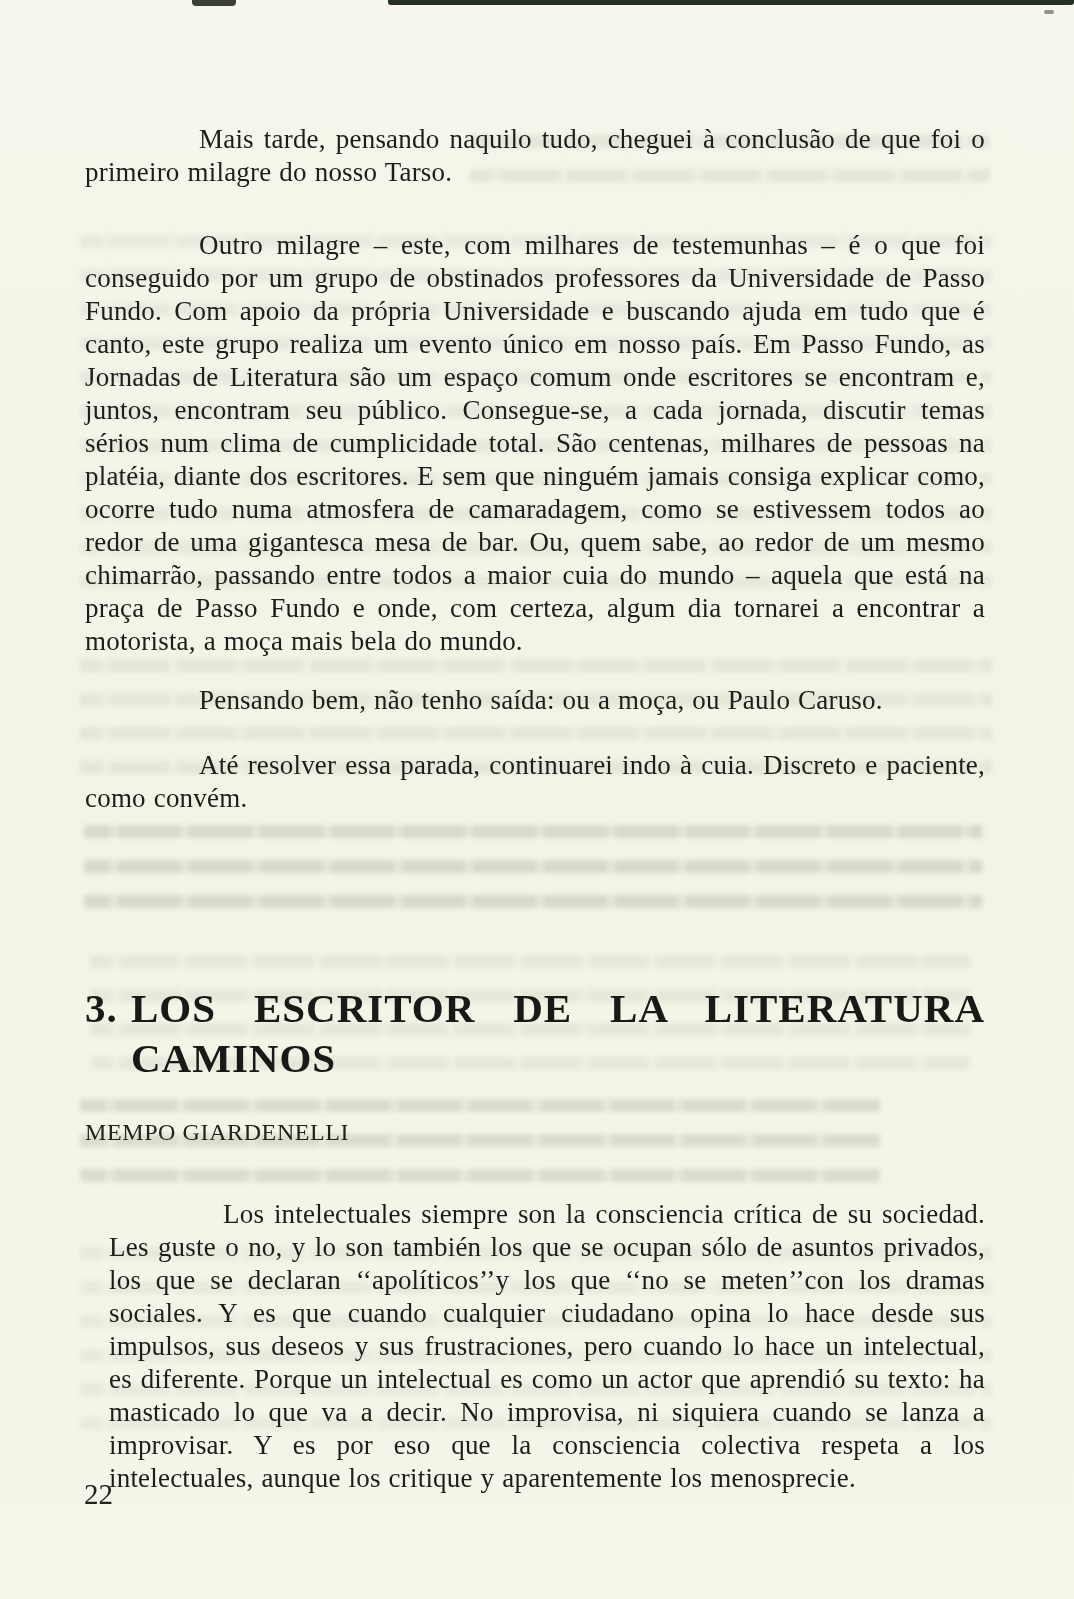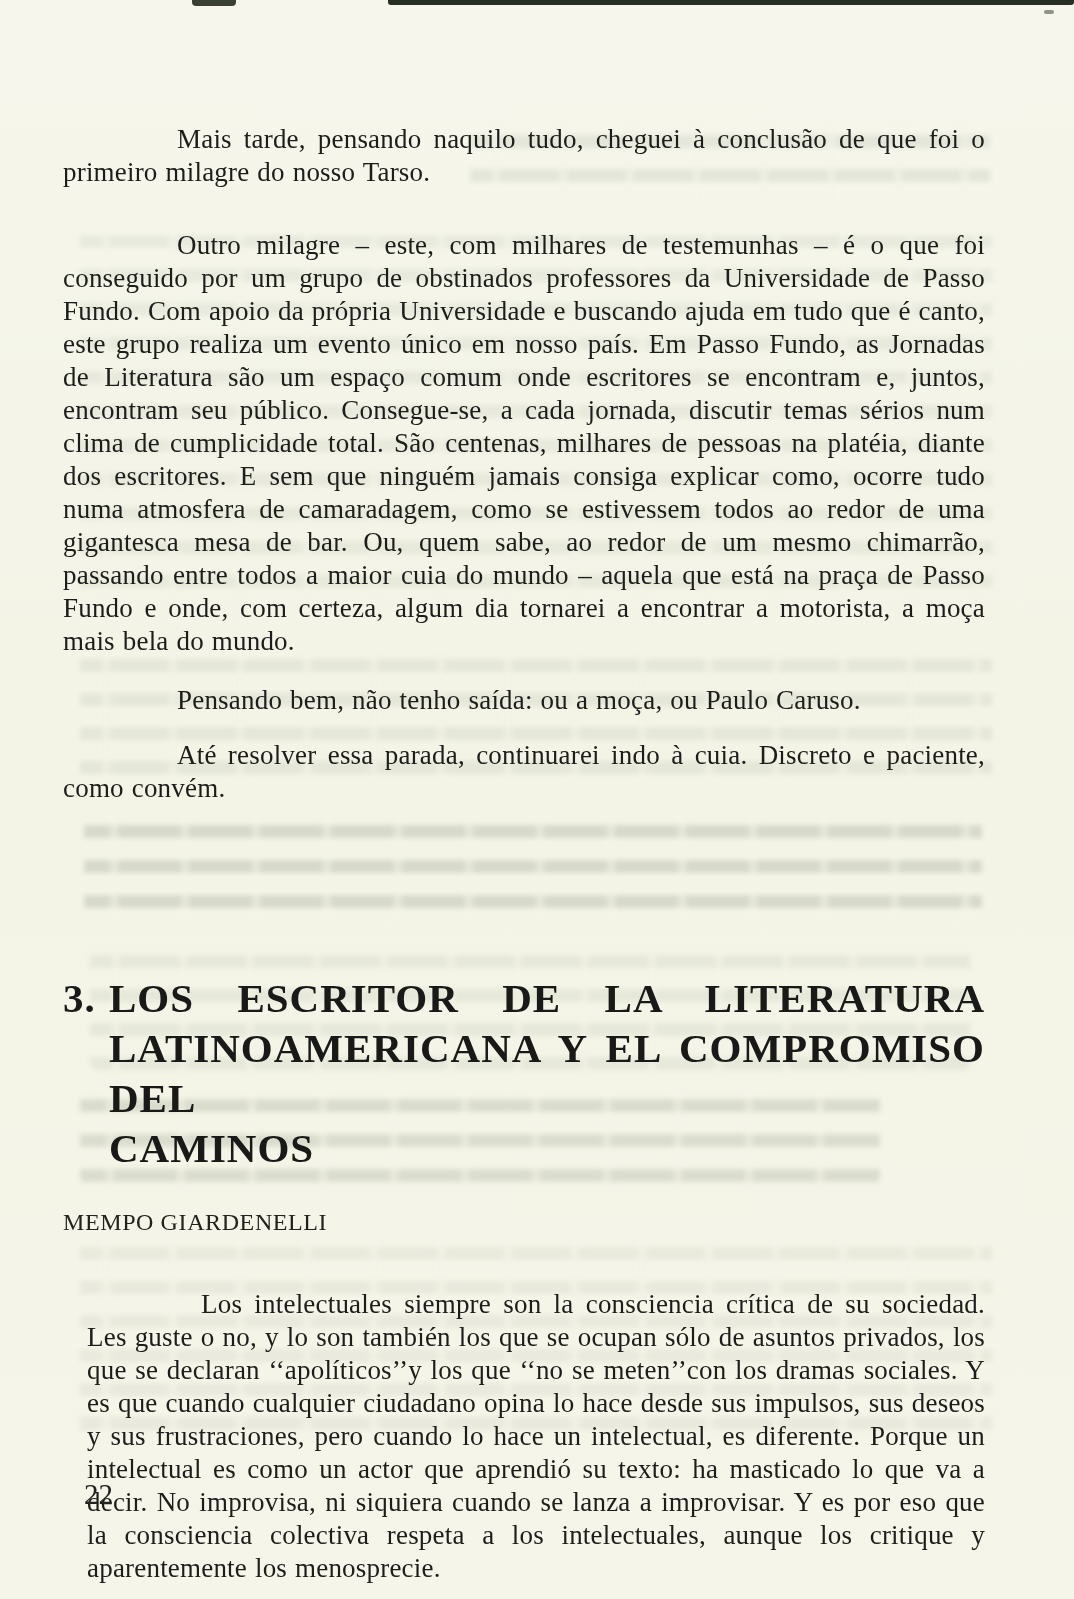--- a/index.html
+++ b/index.html
@@ -13,37 +13,37 @@
     overflow: hidden;
     background: linear-gradient(180deg, #f6f6ec 0%, #f3f4e6 45%, #f5f5e9 100%);
     font-family: "Liberation Serif", serif;
     color: #1d1d1b;
   }
 
   
   .page-content {
     position: relative;
     z-index: 2;
-    padding: 0 89px 0 63px;
+    padding: 0 89px 0 85px;
   }
 
   .body-par {
     margin: 0;
     font-size: 27px;
     line-height: 33px;
     text-align: justify;
     text-indent: 114px;
     letter-spacing: 0.2px;
     word-spacing: 1px;
   }
 
   .par-1 { padding-top: 123px; }
   .par-2 { margin-top: 40px; }
   .par-3 { margin-top: 26px; }
-  .par-4 { margin-top: 22px; }
+  .par-4 { margin-top: 32px; }
   .par-5 { margin-top: 52px; margin-left: 24px; }
 
   .section-heading {
     position: relative;
     margin-top: 168px;
     padding-left: 46px;
     font-weight: bold;
     font-size: 41px;
     line-height: 50px;
     letter-spacing: 1px;
@@ -122,21 +122,20 @@
 
   <p class="body-par par-2">Outro milagre – este, com milhares de testemunhas – é o que foi conseguido por um grupo de obstinados professores da Universidade de Passo Fundo. Com apoio da própria Universidade e buscando ajuda em tudo que é canto, este grupo realiza um evento único em nosso país. Em Passo Fundo, as Jornadas de Literatura são um espaço comum onde escritores se encontram e, juntos, encontram seu público. Consegue-se, a cada jornada, discutir temas sérios num clima de cumplicidade total. São centenas, milhares de pessoas na platéia, diante dos escritores. E sem que ninguém jamais consiga explicar como, ocorre tudo numa atmosfera de camaradagem, como se estivessem todos ao redor de uma gigantesca mesa de bar. Ou, quem sabe, ao redor de um mesmo chimarrão, passando entre todos a maior cuia do mundo – aquela que está na praça de Passo Fundo e onde, com certeza, algum dia tornarei a encontrar a motorista, a moça mais bela do mundo.</p>
 
   <p class="body-par par-3">Pensando bem, não tenho saída: ou a moça, ou Paulo Caruso.</p>
 
   <p class="body-par par-4">Até resolver essa parada, continuarei indo à cuia. Discreto e paciente, como convém.</p>
 
   <h2 class="section-heading">
     <span class="heading-number">3.</span>
     <span class="h-line justify-all">LOS ESCRITOR DE LA LITERATURA</span>
-    <span class="h-line justify-all">LATINOAMERICANA Y EL COMPROMISO DEL</span>
     <span class="h-line">CAMINOS</span>
   </h2>
 
   <div class="byline">MEMPO GIARDENELLI</div>
 
   <p class="body-par par-5">Los intelectuales siempre son la consciencia crítica de su sociedad. Les guste o no, y lo son también los que se ocupan sólo de asuntos privados, los que se declaran ‘‘apolíticos’’y los que ‘‘no se meten’’con los dramas sociales. Y es que cuando cualquier ciudadano opina lo hace desde sus impulsos, sus deseos y sus frustraciones, pero cuando lo hace un intelectual, es diferente. Porque un intelectual es como un actor que aprendió su texto: ha masticado lo que va a decir. No improvisa, ni siquiera cuando se lanza a improvisar. Y es por eso que la consciencia colectiva respeta a los intelectuales, aunque los critique y aparentemente los menosprecie.</p>
 
 </div>
 
 <div class="page-number">22</div>

